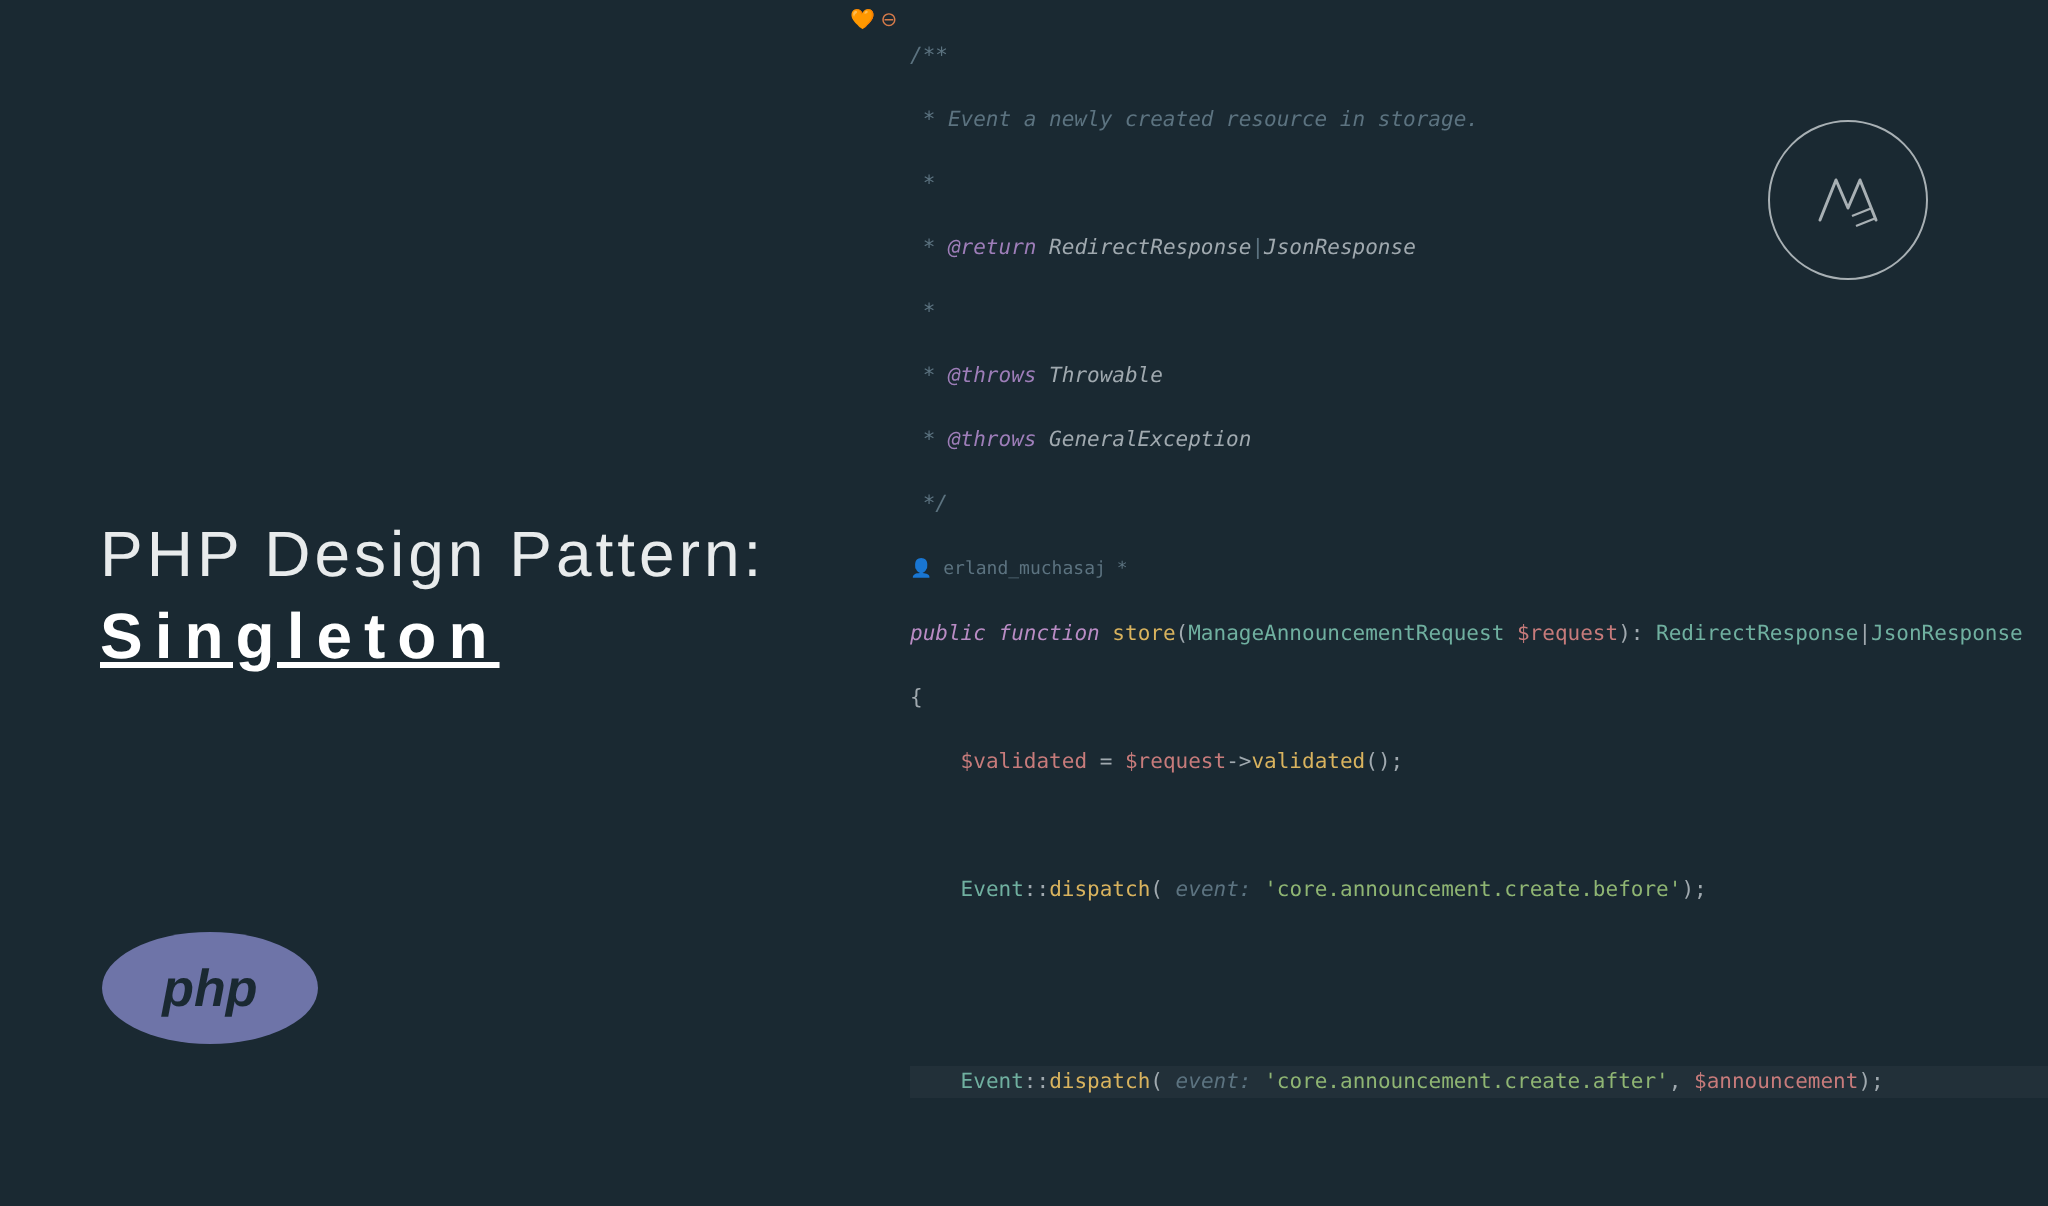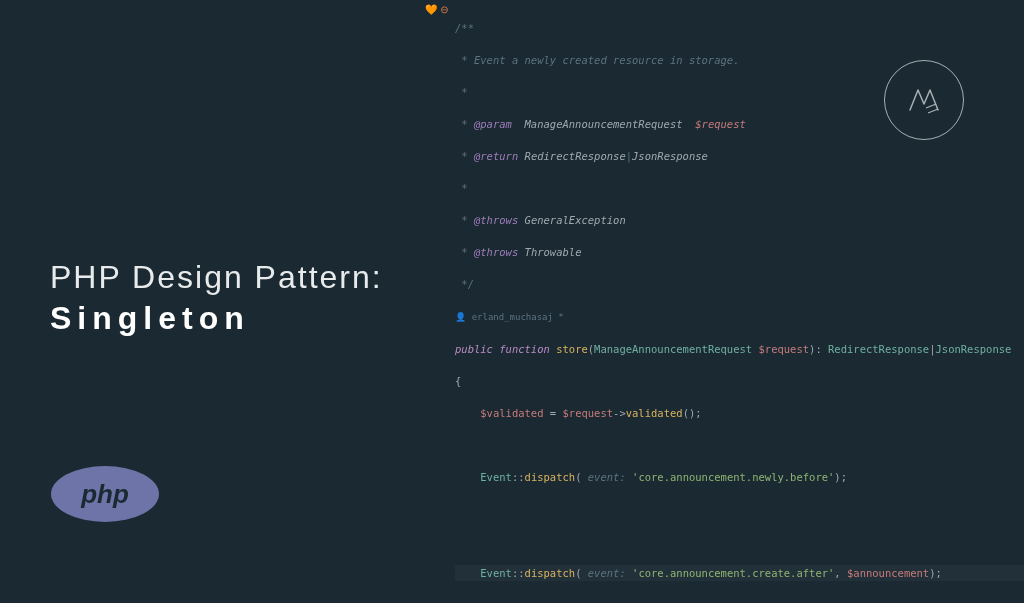--- a/index.html
+++ b/index.html
@@ -23,20 +23,21 @@
     font-weight: 500;
     letter-spacing: 2px;
     color: #e8ebec;
     margin-bottom: 4px;
   }
   .title-line2 {
     font-size: 32px;
     font-weight: 600;
     letter-spacing: 6px;
     color: #fff;
+    text-decoration: underline;
   }
   .author {
     margin-top: 75px;
     font-size: 11px;
     letter-spacing: 4px;
     color: #d0d4d6;
     font-weight: 400;
   }
   .php-badge {
     position: absolute;
@@ -120,32 +121,31 @@
 </div>
 
 <div class="gutter-icon">
   <span style="color:#d67b4a">🧡  ⊖</span>
 </div>
 
 <div class="code-area">
 <span class="code-line"><span class="c-comment">/**</span></span>
 <span class="code-line"><span class="c-comment"> * </span><span class="c-comment">Event a newly created resource in storage.</span></span>
 <span class="code-line"><span class="c-comment"> *</span></span>
-<span class="code-line"><span class="c-comment"> * </span><span class="c-tag">@param</span><span class="c-param">  ManageAnnouncementRequest  </span><span class="c-paramvar">$request</span></span>
 <span class="code-line"><span class="c-comment"> * </span><span class="c-tag">@return</span><span class="c-param"> RedirectResponse</span><span class="c-comment">|</span><span class="c-param">JsonResponse</span></span>
 <span class="code-line"><span class="c-comment"> *</span></span>
+<span class="code-line"><span class="c-comment"> * </span><span class="c-tag">@throws</span><span class="c-param"> Throwable</span></span>
 <span class="code-line"><span class="c-comment"> * </span><span class="c-tag">@throws</span><span class="c-param"> GeneralException</span></span>
-<span class="code-line"><span class="c-comment"> * </span><span class="c-tag">@throws</span><span class="c-param"> Throwable</span></span>
 <span class="code-line"><span class="c-comment"> */</span></span>
 <span class="code-line"><span class="c-author">👤 </span><span class="c-author">erland_muchasaj *</span></span>
 <span class="code-line"><span class="c-keyword">public </span><span class="c-keyword">function </span><span class="c-fn">store</span><span class="c-plain">(</span><span class="c-type">ManageAnnouncementRequest </span><span class="c-var">$request</span><span class="c-plain">): </span><span class="c-type">RedirectResponse</span><span class="c-plain">|</span><span class="c-type">JsonResponse</span></span>
 <span class="code-line"><span class="c-plain">{</span></span>
 <span class="code-line"><span>    </span><span class="c-var">$validated</span><span class="c-op"> = </span><span class="c-var">$request</span><span class="c-op">-&gt;</span><span class="c-method">validated</span><span class="c-plain">();</span></span>
 <span class="code-line"> </span>
-<span class="code-line"><span>    </span><span class="c-class">Event</span><span class="c-op">::</span><span class="c-method">dispatch</span><span class="c-plain">( </span><span class="c-hint">event: </span><span class="c-str">'core.announcement.newly.before'</span><span class="c-plain">);</span></span>
+<span class="code-line"><span>    </span><span class="c-class">Event</span><span class="c-op">::</span><span class="c-method">dispatch</span><span class="c-plain">( </span><span class="c-hint">event: </span><span class="c-str">'core.announcement.create.before'</span><span class="c-plain">);</span></span>
 <span class="code-line"> </span>
 <span class="code-line"> </span>
 <span class="code-line line-hl"><span>    </span><span class="c-class">Event</span><span class="c-op">::</span><span class="c-method">dispatch</span><span class="c-plain">( </span><span class="c-hint">event: </span><span class="c-str">'core.announcement.create.after'</span><span class="c-plain">, </span><span class="c-var">$announcement</span><span class="c-plain">);</span></span>
 
 
 
 
 
 
 

